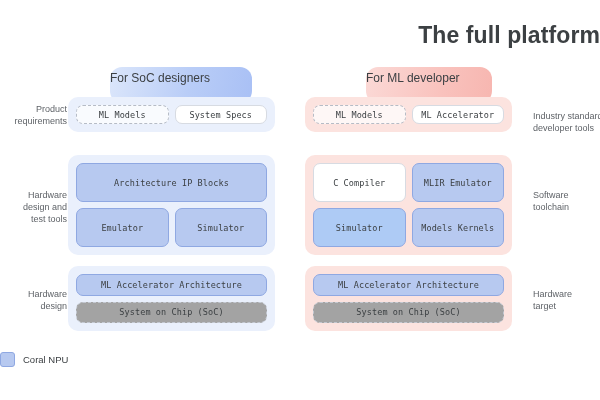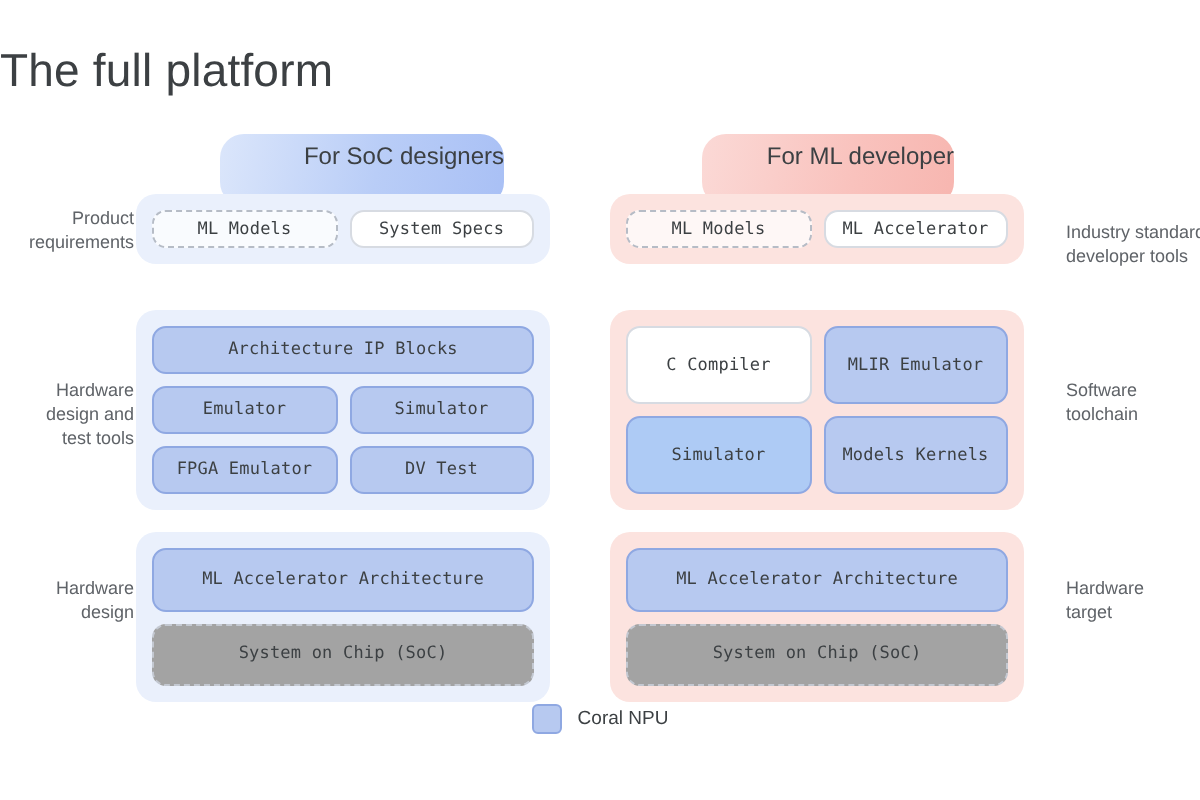--- a/index.html
+++ b/index.html
@@ -13,44 +13,44 @@
     position: relative;
     width: 600px; height: 400px;
     background: #ffffff;
   }
 
   
   .title {
     position: absolute;
     left: 0; top: 22px;
     width: 600px;
-    text-align: left;
+    text-align: right;
     font-size: 23px;
-    font-weight: 400;
+    font-weight: 700;
     color: #3c4043;
     letter-spacing: 0.1px;
   }
 
   
   .pill {
     position: absolute;
     height: 36px;
     line-height: 23px;
     border-radius: 12px;
-    text-align: right;
+    text-align: left;
     font-size: 12px;
     color: #3c4043;
     white-space: nowrap;
   }
   .pill-soc {
     left: 110px; top: 67px; width: 142px;
     background: linear-gradient(100deg, #dbe6fb 0%, #b9cdf7 55%, #a9c0f5 100%);
   }
   .pill-ml {
-    left: 351px; top: 67px; width: 126px;
+    left: 366px; top: 67px; width: 126px;
     background: linear-gradient(100deg, #fbd9d6 0%, #f9c2bd 60%, #f7b6b0 100%);
   }
 
   
   .side-label {
     position: absolute;
     font-size: 9px;
     color: #5f6368;
     line-height: 12px;
   }
@@ -75,21 +75,21 @@
     gap: 6px;
   }
   .panel.blue { background: #eaf0fc; }
   .panel.pink { background: #fce3df; }
 
   .col-left  { left: 68px;  width: 207px; }
   .col-right { left: 305px; width: 207px; }
 
   .row-1 { top: 97px;  height: 35px; }
   .row-2 { top: 155px; height: 100px; }
-  .row-3 { top: 266px; height: 85px; }
+  .row-3 { top: 266px; height: 65px; }
 
   .panel-row {
     display: flex;
     gap: 6px;
     flex: 1;
   }
 
   
   .node {
     flex: 1;
@@ -112,21 +112,21 @@
   .node.fill-white  { background: #ffffff; border: 1px solid #d7dbe2; }
   .node.dashed      { background: rgba(255,255,255,0.72); border: 1px dashed #b6bcc6; }
   .node.dashed-wide { background: #a3a3a3; border: 1px dashed #c3c8d1; }
 
   
   .legend {
     position: absolute;
     left: 0; top: 352px;
     width: 600px;
     display: flex;
-    justify-content: center;
+    justify-content: flex-start;
     align-items: center;
     gap: 42px;
   }
   .legend-item {
     display: flex;
     align-items: center;
     gap: 8px;
     font-size: 9.5px;
     color: #3c4043;
   }
@@ -160,24 +160,20 @@
   </div>
 
   <div class="panel blue col-left row-2">
     <div class="panel-row">
       <div class="node fill-blue">Architecture IP Blocks</div>
     </div>
     <div class="panel-row">
       <div class="node fill-blue">Emulator</div>
       <div class="node fill-blue">Simulator</div>
     </div>
-    <div class="panel-row">
-      <div class="node fill-blue">FPGA Emulator</div>
-      <div class="node fill-blue">DV Test</div>
-    </div>
   </div>
 
   <div class="panel blue col-left row-3">
     <div class="panel-row">
       <div class="node fill-blue">ML Accelerator Architecture</div>
     </div>
     <div class="panel-row">
       <div class="node dashed-wide">System on Chip (SoC)</div>
     </div>
   </div>

